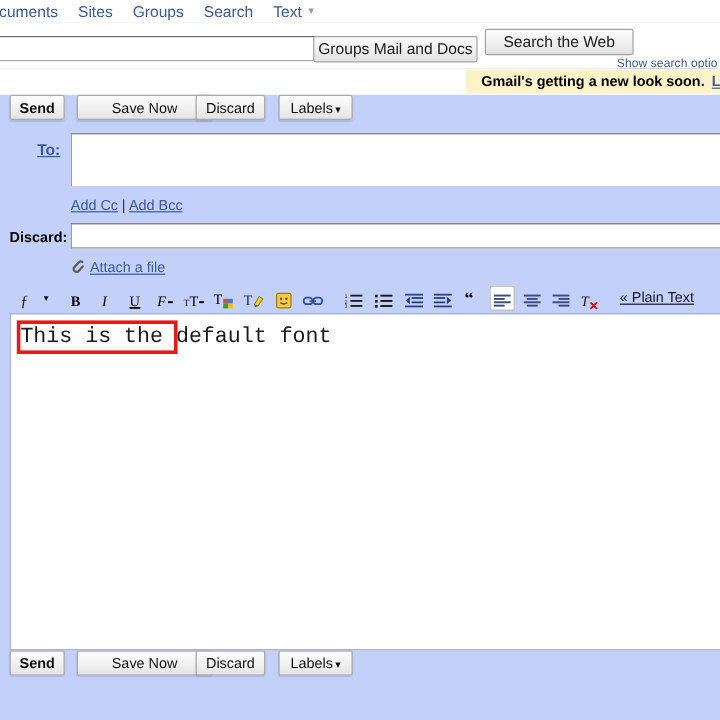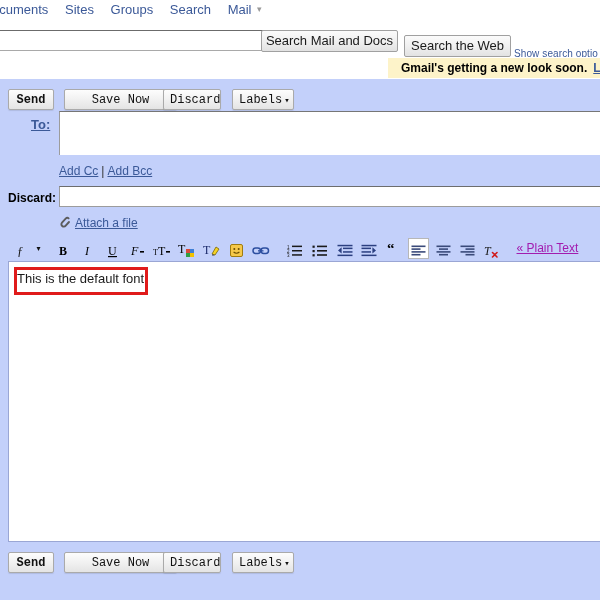--- a/index.html
+++ b/index.html
@@ -81,21 +81,21 @@
     font-family: "Liberation Sans", sans-serif;
     font-size: 13px;
     color: #1a1a1a;
     padding: 0;
     line-height: 20px;
     text-align: center;
     cursor: pointer;
     white-space: nowrap;
   }
   .btn-search-mail { left: 261px; top: 11px; width: 137px; height: 22px; }
-  .btn-search-web  { left: 404px; top: 16px; width: 107px; height: 22px; }
+  .btn-search-web  { left: 404px; top: 5px; width: 124px; height: 22px; }
 
   .searchlinks {
     position: absolute;
     left: 514px; top: 29px;
     width: 90px;
     overflow: hidden;
     line-height: 11px;
   }
   .searchlinks a {
     display: block;
@@ -141,26 +141,26 @@
     width: 600px;
     bottom: 0;
   }
 
   .btnrow {
     position: relative;
     height: 32px;
   }
   .btnrow .cbtn {
     position: absolute;
-    top: 10px;
+    top: 0;
     height: 21px;
     border: 1px solid #aaa;
     border-radius: 2px;
     background: linear-gradient(#fdfdfd, #f1f1f1 50%, #e4e4e4);
-    font-family: Liberation Mono, monospace;
+    font-family: Liberation Sans, sans-serif;
     font-size: 12px;
     color: #111;
     line-height: 19px;
     text-align: center;
     cursor: pointer;
     box-shadow: 0 1px 1px rgba(0,0,0,0.10);
   }
   .cbtn.send    { left: 8px;   width: 46px; font-weight: bold; }
   .cbtn.savenow { left: 64px;  width: 113px; }
   .cbtn.discard { left: 163px; width: 58px; }
@@ -303,41 +303,41 @@
     color: #111;
     text-align: center;
     cursor: pointer;
   }
   .tb-gap { display: inline-block; width: 6px; }
   .plaintext-link {
     display: inline-block;
     vertical-align: top;
     margin: 6px 0 0 10px;
     font-size: 12px;
-    color: #a21caf;
+    color: #0f172a;
     text-decoration: underline;
     cursor: pointer;
   }
 
   
   .bodywrap {
     position: relative;
     margin-left: 8px;
     margin-right: 0;
     height: 281px;
     background: #ffffff;
     border: 1px solid #9aa6d4;
     border-right: none;
     box-sizing: border-box;
   }
   .body-text {
     position: absolute;
     left: 8px; top: 9px;
-    font-family: Liberation Sans, sans-serif;
-    font-size: 13px;
+    font-family: Liberation Mono, monospace;
+    font-size: 18px;
     color: #1a1a1a;
     white-space: nowrap;
   }
   .annotation-box {
     position: absolute;
     left: 5px; top: 5px;
     width: 134px; height: 28px;
     border: 3px solid #e01b1b;
     box-sizing: border-box;
     pointer-events: none;
@@ -351,27 +351,27 @@
 </head>
 <body>
 
 <div class="page">
 
   <div class="topnav">
     <a class="topnav-link">ocuments</a>
     <a class="topnav-link">Sites</a>
     <a class="topnav-link">Groups</a>
     <a class="topnav-link">Search</a>
-    <a class="topnav-link more">Mail</a>
+    <a class="topnav-link more">Text</a>
     <span class="more-arrow">▾</span>
   </div>
 
   <div class="searchband">
     <input class="search-input" type="text" value="" style="">
-    <button class="gbtn btn-search-mail">Search Mail and Docs</button>
+    <button class="gbtn btn-search-mail">Groups Mail and Docs</button>
     <button class="gbtn btn-search-web">Search the Web</button>
     <div class="searchlinks">
       <a>Show search optio</a>
       <a>Create a filter</a>
     </div>
   </div>
 
   <div class="banner-row">
     <div class="banner">
       <span>Gmail's getting a new look soon.</span><a>L</a>

